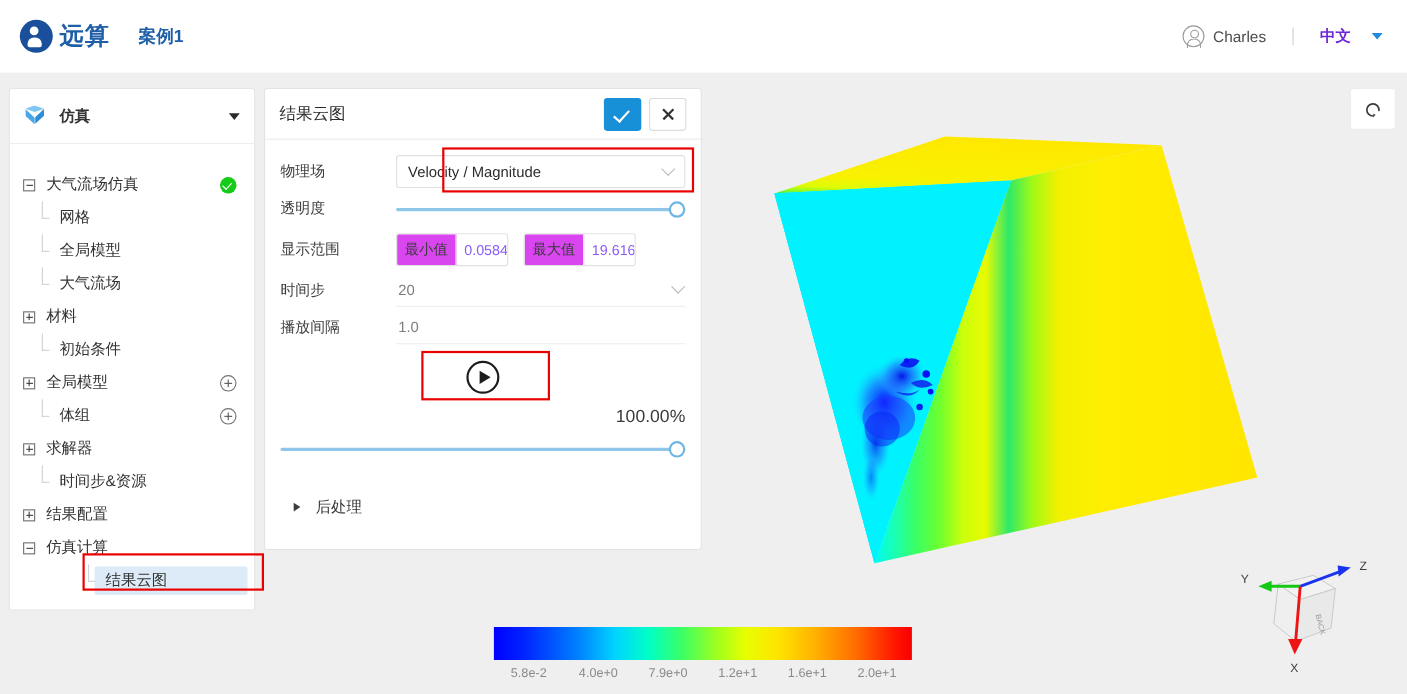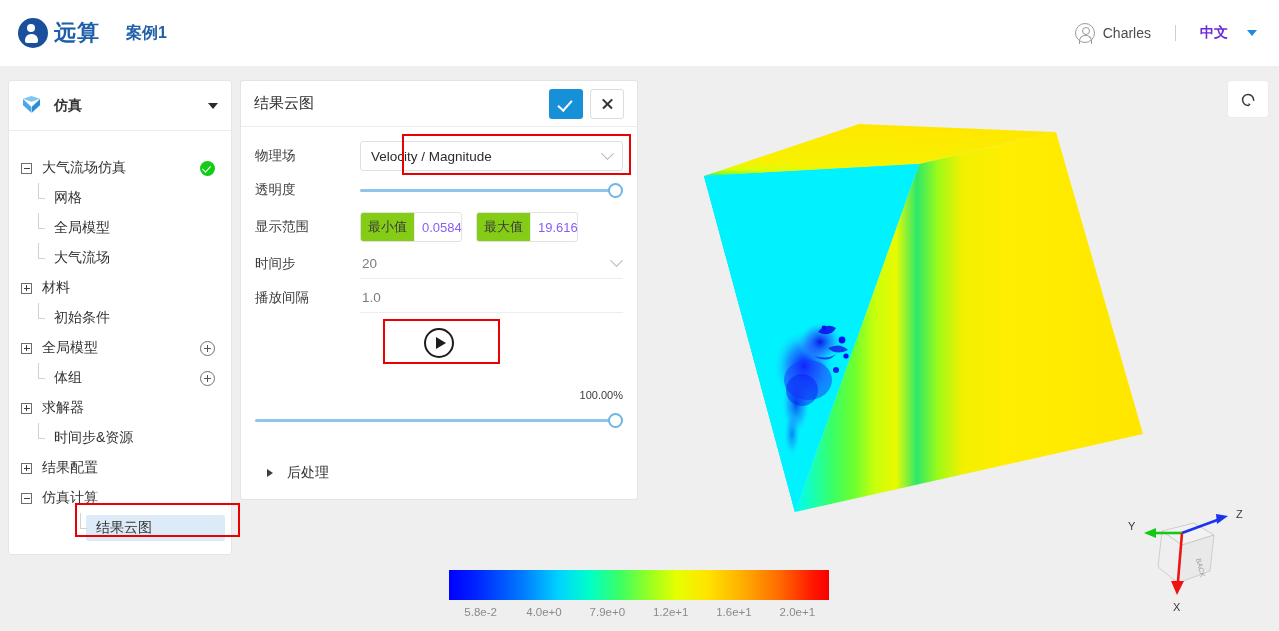--- a/index.html
+++ b/index.html
@@ -226,21 +226,21 @@
     background: #ffffff; border: 2px solid #6eb6e4; border-radius: 50%;
     cursor: pointer;
   }
 
   .minmax { display: flex; gap: 14px; width: 100%; }
   .mm-group {
     display: flex; height: 30px; border: 1px solid #e2e2e2; border-radius: 3px;
     overflow: hidden; width: 102px; background: #fff;
   }
   .mm-tag {
-    width: 54px; flex: 0 0 auto; background: #84cc16; display: flex;
+    width: 54px; flex: 0 0 auto; background: #d946ef; display: flex;
     align-items: center; justify-content: center; font-size: 13px; color: #3a3a3a;
     border-right: 1px solid #ededed;
   }
   .mm-val {
     flex: 1 1 auto; display: flex; align-items: center; padding-left: 7px;
     font-size: 13px; color: #8b5cf6; overflow: hidden; white-space: nowrap;
   }
 
   .underline-field {
     width: 100%; height: 30px; border-bottom: 1px solid #ededed;
@@ -265,21 +265,21 @@
   .redbox-play {
     position: absolute; left: 142px; top: 4px; width: 117px; height: 45px;
     border: 2.5px solid #ea0000; pointer-events: none;
   }
   .redbox-select {
     position: absolute; left: 161px; top: -5px; width: 229px; height: 41px;
     border: 2.5px solid #ea0000; pointer-events: none; z-index: 4;
   }
   .pct-row {
     display: flex; justify-content: flex-end; padding: 0 14px;
-    font-size: 11px; color: #3b3b3b; margin-top: 18px;
+    font-size: 16px; color: #3b3b3b;
   }
   .prog-row { padding: 10px 14px 0 14px; }
 
   .section-row {
     display: flex; align-items: center; padding: 0 14px; height: 40px;
     margin-top: 24px; font-size: 14px; color: #333; cursor: pointer;
   }
   .tri-right {
     margin-left: 12px; width: 0; height: 0;
     border-top: 4.5px solid transparent; border-bottom: 4.5px solid transparent;

